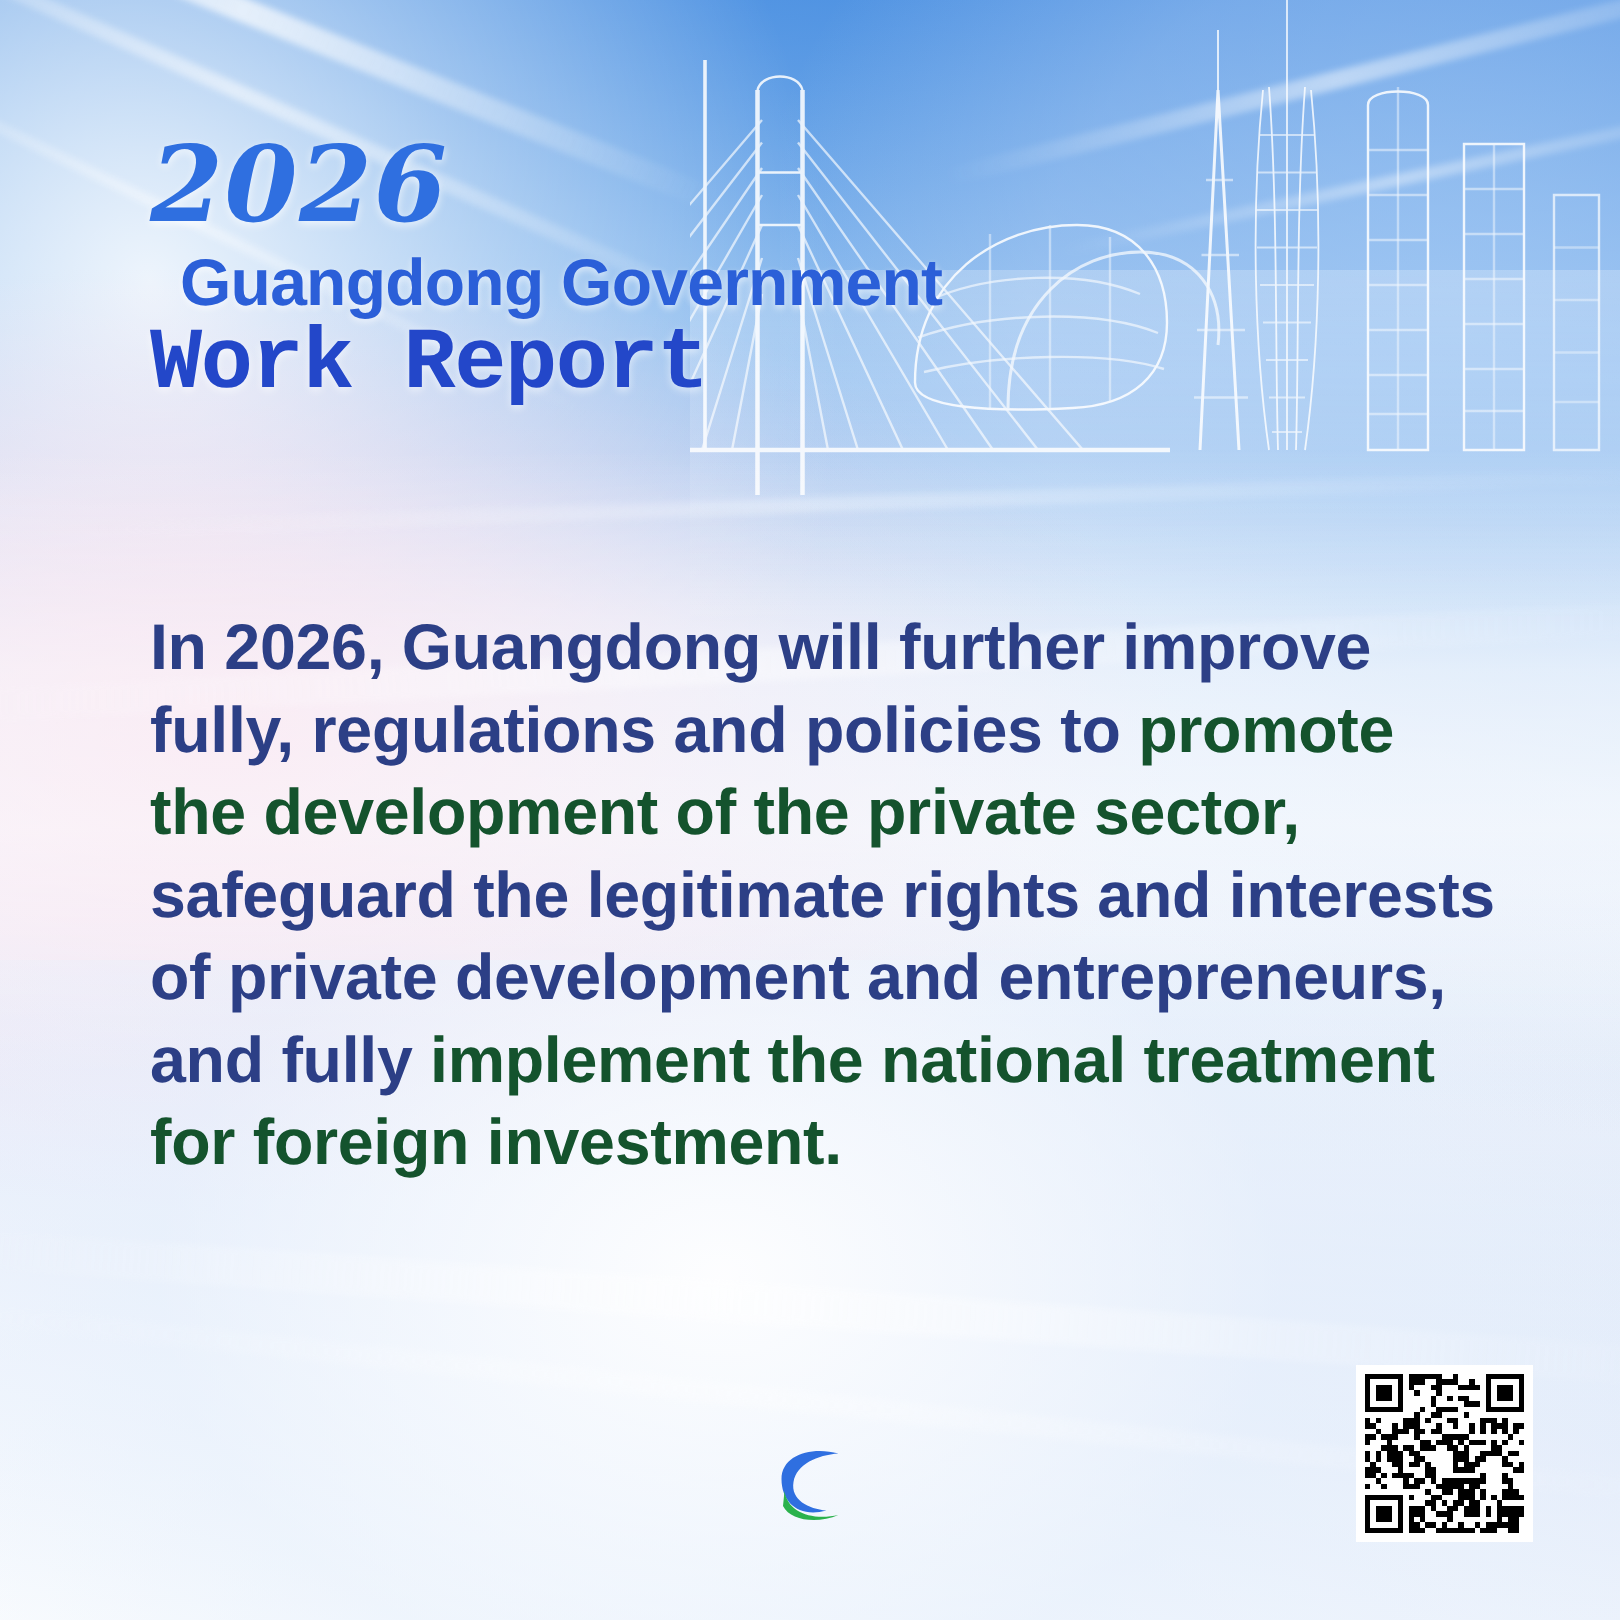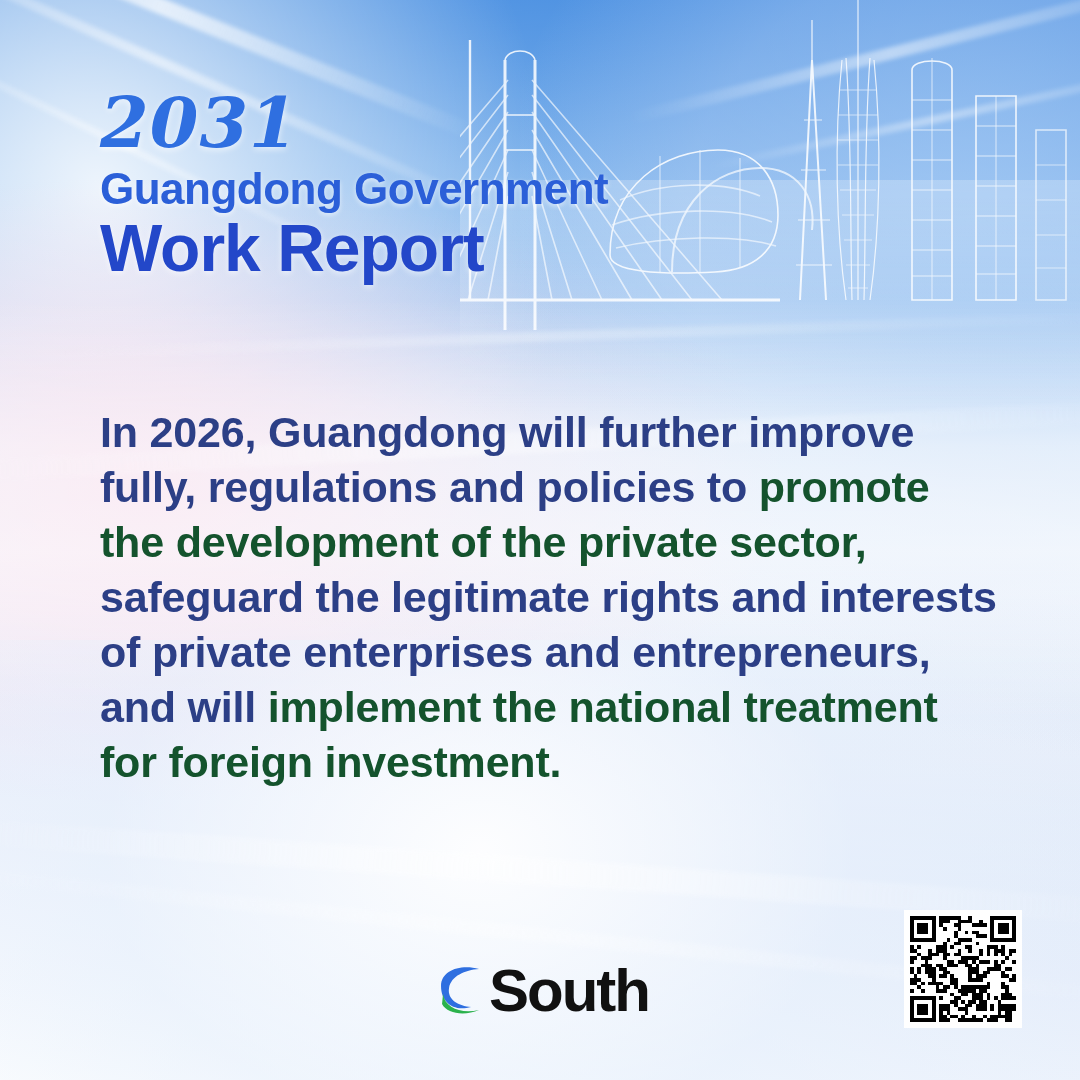--- a/index.html
+++ b/index.html
@@ -99,25 +99,26 @@
     margin-bottom: 8px;
   }
   .title-line1 {
     font-family: "Liberation Sans", sans-serif;
     font-weight: 700;
     font-size: 44px;
     line-height: 1.05;
     letter-spacing: -0.5px;
     color: #2b5fd8;
     text-shadow: 0 2px 5px rgba(255,255,255,0.6);
+    margin-left: 20px;
   }
   .title-line2 {
-    font-family: Liberation Sans, sans-serif;
+    font-family: Liberation Mono, monospace;
     font-weight: 700;
-    font-size: 66px;
+    font-size: 58px;
     line-height: 1.05;
     letter-spacing: -1px;
     color: #2347c9;
     margin-top: 2px;
     text-shadow: 0 2px 6px rgba(255,255,255,0.6);
   }
 
   
   .body-text {
     position: absolute;
@@ -241,35 +242,34 @@
     <defs>
       <linearGradient id="fadeMask" x1="0" y1="0" x2="0" y2="1">
         <stop offset="0%" stop-color="#ffffff" stop-opacity="0.25"></stop>
         <stop offset="100%" stop-color="#ffffff" stop-opacity="0"></stop>
       </linearGradient>
     </defs>
     <rect x="0" y="180" width="620" height="240" fill="url(#fadeMask)"></rect>
   </svg>
 
   <div class="title-block">
-    <div class="title-year">2031</div>
+    <div class="title-year">2026</div>
     <div class="title-line1">Guangdong Government</div>
     <div class="title-line2">Work Report</div>
   </div>
 
-  <div class="body-text" id="body-text"><span>In 2026, Guangdong will further improve fully, regulations and policies to </span><span class="hl">promote the development of the private sector,</span><span> safeguard the legitimate rights and interests of private enterprises and entrepreneurs, and will </span><span class="hl">implement the national treatment for foreign investment.</span></div>
+  <div class="body-text" id="body-text"><span>In 2026, Guangdong will further improve fully, regulations and policies to </span><span class="hl">promote the development of the private sector,</span><span> safeguard the legitimate rights and interests of private development and entrepreneurs, and fully </span><span class="hl">implement the national treatment for foreign investment.</span></div>
 
   <div class="logo">
     <div class="logo-mark">
       <svg viewBox="0 0 64 62" width="64" height="62">
         <path d="M10 26 C10 10 30 4 48 9 C34 10 20 16 18 28 C16 40 28 46 40 47 C22 52 10 42 10 26 Z" fill="#2f6fe0"></path>
         <path d="M12 34 C14 48 30 54 48 50 C34 56 16 54 11 44 Z" fill="#2bb24c"></path>
       </svg>
     </div>
-    <div class="logo-text">South</div>
   </div>
 
   <div class="qr">
     <svg id="qr-svg" width="106" height="106" viewBox="0 0 29 29" shape-rendering="crispEdges">
         <rect width="29" height="29" fill="#ffffff"></rect>
         <rect x="0" y="0" width="1" height="1" fill="#000000"></rect>
         <rect x="1" y="0" width="1" height="1" fill="#000000"></rect>
         <rect x="2" y="0" width="1" height="1" fill="#000000"></rect>
         <rect x="3" y="0" width="1" height="1" fill="#000000"></rect>
         <rect x="4" y="0" width="1" height="1" fill="#000000"></rect>

